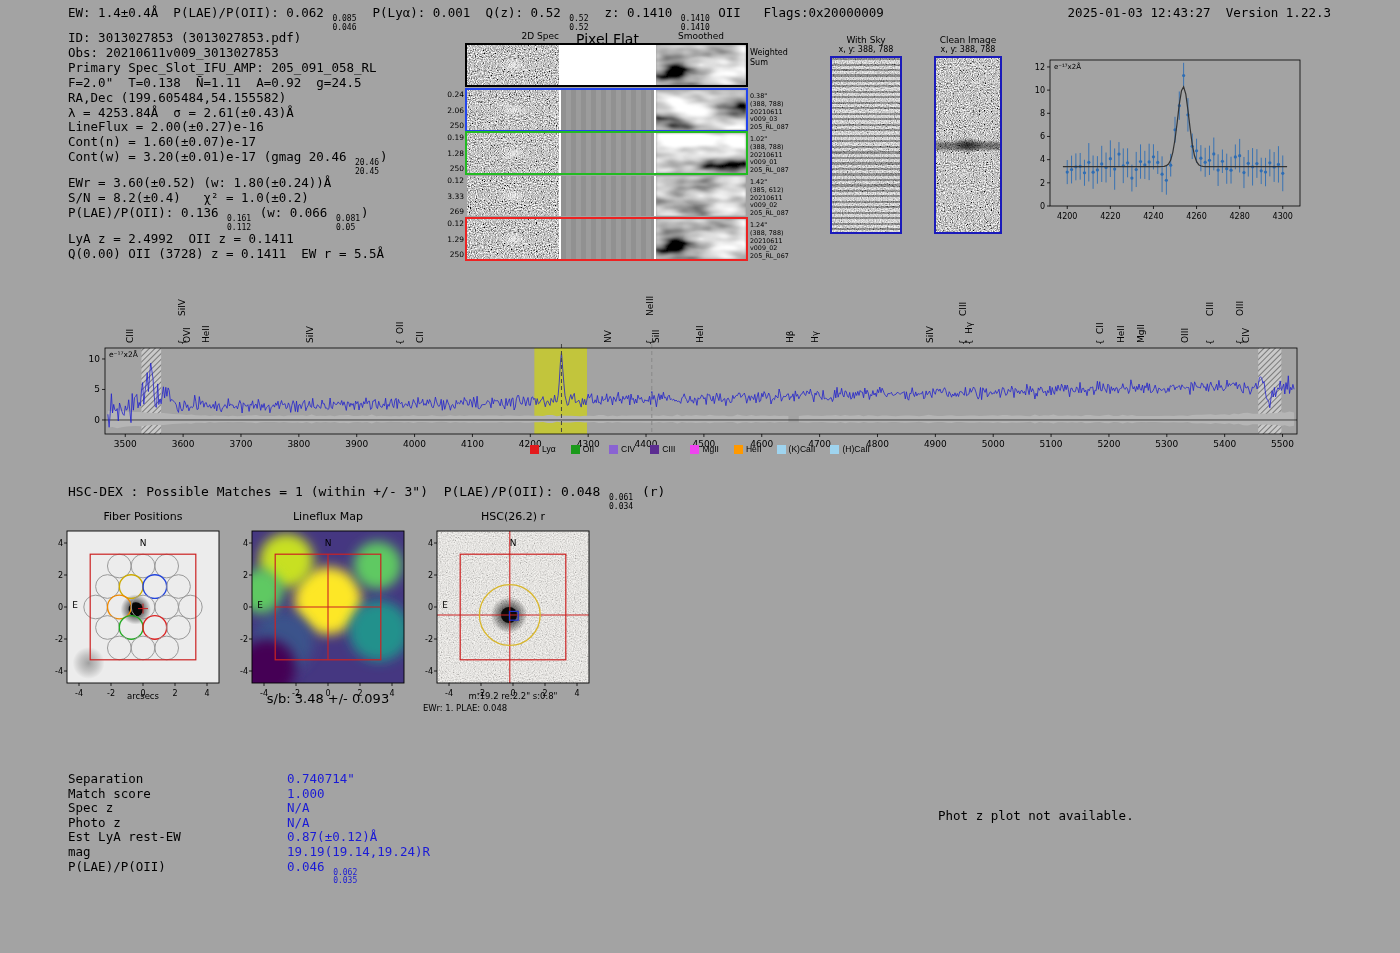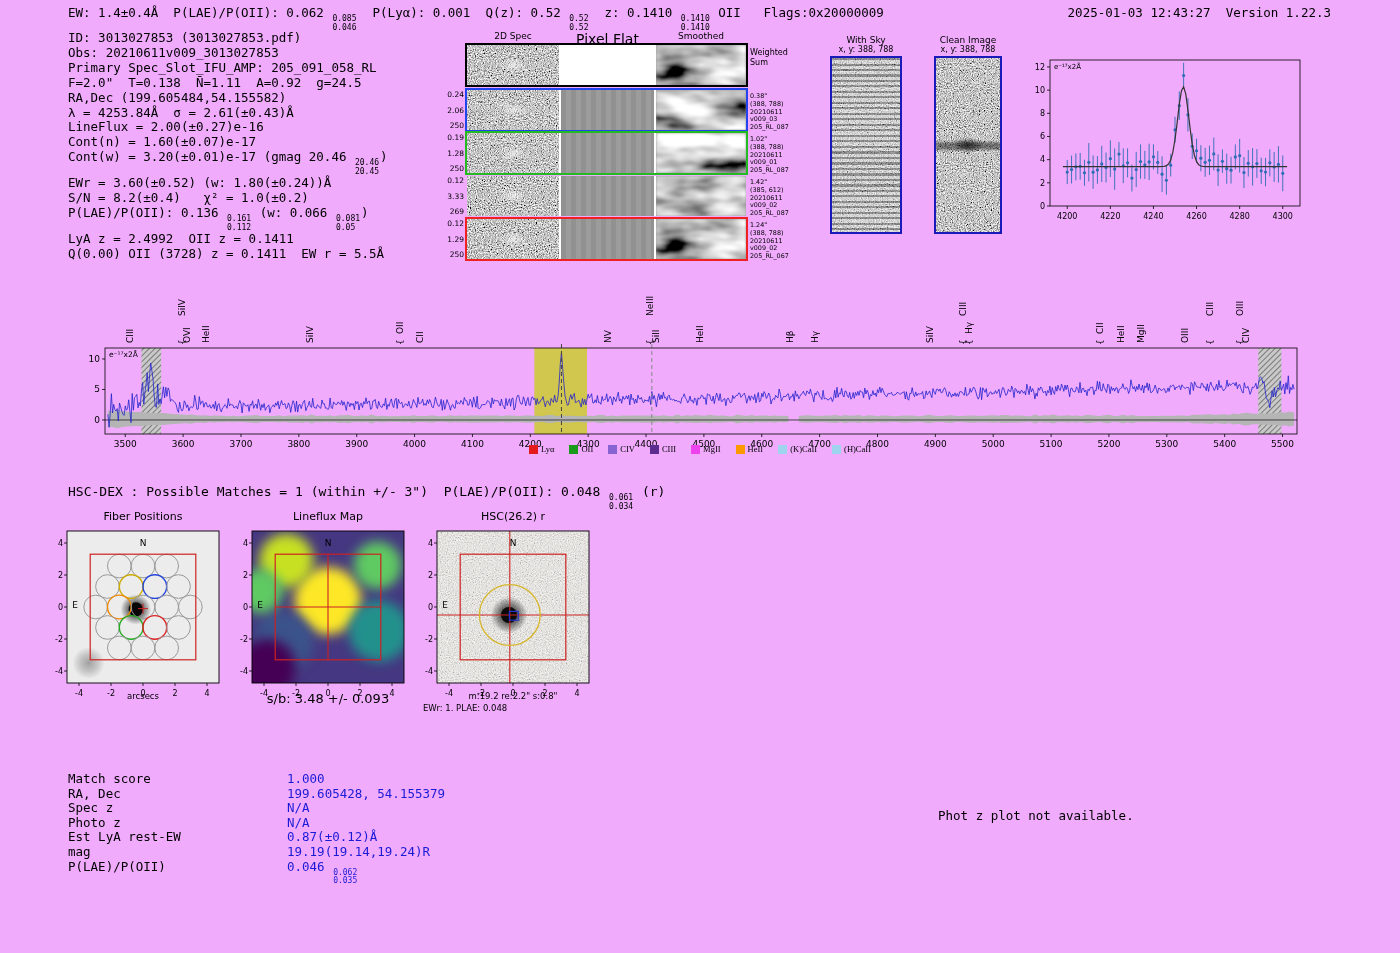--- a/index.html
+++ b/index.html
@@ -1,27 +1,27 @@
 <!DOCTYPE html>
 <html><head>
 <meta charset="utf-8">
 <style>
   *{margin:0;padding:0;box-sizing:border-box}
   html,body{background:#fff}
   body{width:1400px;height:953px;font-family:"DejaVu Sans Mono",monospace;color:#000;position:relative}
-  #canvas{position:relative;width:1400px;height:953px;background:#f0abfc;overflow:hidden}
+  #canvas{position:relative;width:1400px;height:953px;background:#a3a3a3;overflow:hidden}
   .abs{position:absolute}
   .mono{font-family:"DejaVu Sans Mono",monospace}
   .sans{font-family:"DejaVu Sans","Liberation Sans",sans-serif}
   .stack{display:inline-flex;flex-direction:column;align-items:flex-start;font-size:8px;line-height:8.5px;vertical-align:-4px;margin:0 1px}
   .info-line{white-space:pre}
   .trow{display:flex;white-space:pre}
   .tlabel{display:inline-block;width:219px}
   .tvalue{color:#1a1ad6}
-  .legend-item{display:flex;align-items:center;gap:3px;font-size:8.5px;font-family:Liberation Serif, serif}
+  .legend-item{display:flex;align-items:center;gap:3px;font-size:8.5px;font-family:Liberation Sans, sans-serif}
   .legend-swatch{width:9px;height:9px;display:inline-block}
   svg text{fill:#000}
 </style>
 </head>
 <body>
 
 <svg width="0" height="0" style="position:absolute" aria-hidden="true">
   <defs>
     <filter id="fN0" x="0" y="0" width="100%" height="100%">
         <feTurbulence type="fractalNoise" baseFrequency="0.85 0.95" numOctaves="2" seed="3"></feTurbulence>
@@ -85,21 +85,21 @@
       <div class="info-line">LineFlux = 2.00(±0.27)e-16</div>
       <div class="info-line">Cont(n) = 1.60(±0.07)e-17</div>
       <div class="info-line">Cont(w) = 3.20(±0.01)e-17 (gmag 20.46 <span class="stack"><span>20.46</span><span>20.45</span></span>)</div>
       <div class="info-line">EWr = 3.60(±0.52) (w: 1.80(±0.24))Å</div>
       <div class="info-line">S/N = 8.2(±0.4)   χ² = 1.0(±0.2)</div>
       <div class="info-line">P(LAE)/P(OII): 0.136 <span class="stack"><span>0.161</span><span>0.112</span></span> (w: 0.066 <span class="stack"><span>0.081</span><span>0.05</span></span>)</div>
       <div class="info-line">LyA z = 2.4992  OII z = 0.1411</div>
       <div class="info-line">Q(0.00) OII (3728) z = 0.1411  EW r = 5.5Å</div>
     </div>
 
-  <div class="abs sans" style="left:467px;top:31px;width:92px;text-align:center;font-size:9px">2D Spec</div>
+  <div class="abs sans" style="left:467px;top:31px;width:92px;text-align:right;font-size:9px">2D Spec</div>
   <div class="abs sans" style="left:561px;top:31px;width:93px;text-align:center;font-size:14px">Pixel Flat</div>
   <div class="abs sans" style="left:656px;top:31px;width:90px;text-align:center;font-size:9px">Smoothed</div>
   <div class="abs" id="cutrows">
       <div style="position: absolute; left: 467px; top: 45px; width: 279px; height: 40px; background: rgb(255, 255, 255); outline: rgb(0, 0, 0) solid 2px;">
         <div style="position: absolute; left: 0px; top: 0px; width: 92px; height: 100%; overflow: hidden; background: rgb(151, 151, 151);">
           <svg width="100%" height="100%" style="position: absolute; left: 0px; top: 0px;">
             <rect width="100%" height="100%" filter="url(#fN0)"></rect>
           </svg>
           <div style="position: absolute; inset: 0px; background: radial-gradient(18px 9px, rgba(255, 255, 255, 0.55), rgba(255, 255, 255, 0) 72%);"></div>
         </div>
@@ -658,22 +658,22 @@
         <text x="15" y="17.8" font-family="DejaVu Sans, sans-serif" font-size="8" text-anchor="end">4</text>
         <rect x="19" y="3" width="152" height="152" fill="none" stroke="#000" stroke-width="0.9"></rect>
       </svg></div>
 
   <div class="abs sans" style="left:53px;top:691px;width:180px;text-align:center;font-size:8.5px">arcsecs</div>
   <div class="abs sans" style="left:238px;top:691px;width:180px;text-align:center;font-size:13px">s/b: 3.48 +/- 0.093</div>
   <div class="abs sans" style="left:423px;top:691px;width:180px;text-align:center;font-size:8.5px">m:19.2 re:2.2" s:0.8"</div>
   <div class="abs sans" style="left:423px;top:703px;width:180px;text-align:left;font-size:8.5px">EWr: 1. PLAE: 0.048</div>
 
   <div class="abs mono" id="matchtable" style="left:68px;top:772px;font-size:12.5px;line-height:14.6px">
+      <div class="trow"><span class="tlabel">Separation</span><span class="tvalue">0.740714"</span></div>
       <div class="trow"><span class="tlabel">Match score</span><span class="tvalue">1.000</span></div>
-      <div class="trow"><span class="tlabel">RA, Dec</span><span class="tvalue">199.605428, 54.155379</span></div>
       <div class="trow"><span class="tlabel">Spec z</span><span class="tvalue">N/A</span></div>
       <div class="trow"><span class="tlabel">Photo z</span><span class="tvalue">N/A</span></div>
       <div class="trow"><span class="tlabel">Est LyA rest-EW</span><span class="tvalue">0.87(±0.12)Å</span></div>
       <div class="trow"><span class="tlabel">mag</span><span class="tvalue">19.19(19.14,19.24)R</span></div>
       <div class="trow"><span class="tlabel">P(LAE)/P(OII)</span><span class="tvalue">0.046 <span class="stack"><span>0.062</span><span>0.035</span></span></span></div>
     </div>
 
   <div class="abs mono" style="left:938px;top:808px;font-size:12.5px">Phot z plot not available.</div>
 
 </div>

